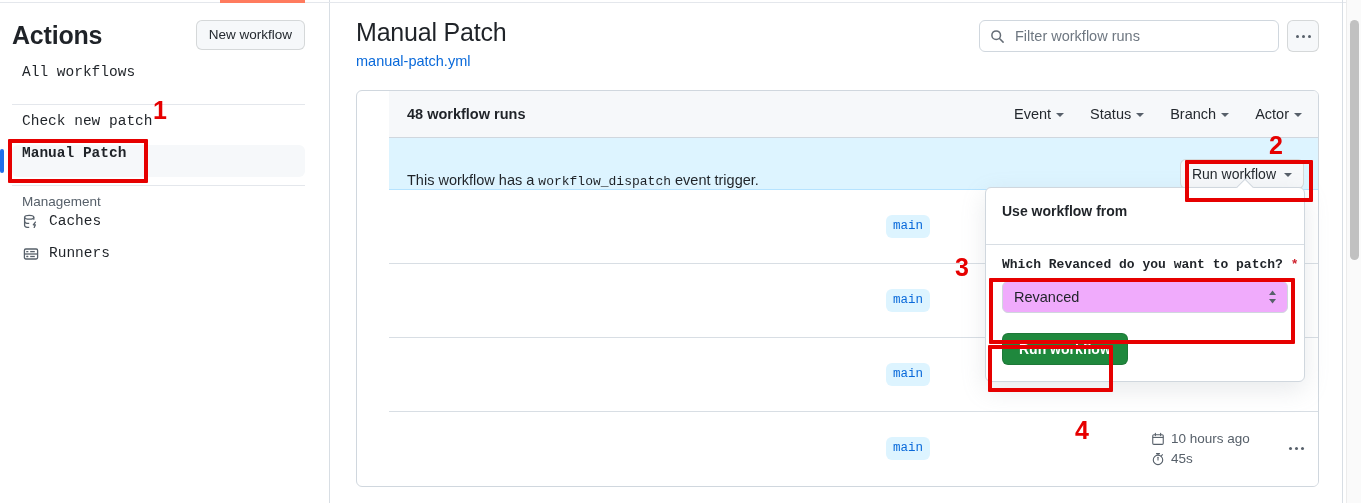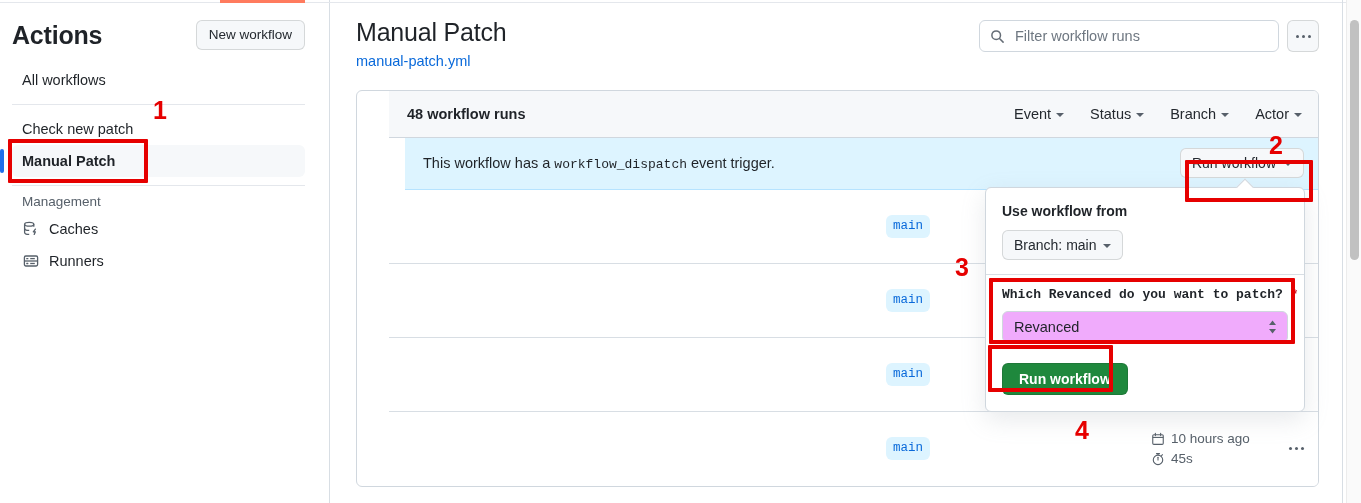--- a/index.html
+++ b/index.html
@@ -58,29 +58,30 @@
     font-size: 13.5px;
     color: #24292f;
     padding: 6px 12px;
     line-height: 1.2;
     cursor: pointer;
     white-space: nowrap;
   }
   .sb-list { margin-top: 14px; }
   .sb-item {
     position: relative;
-    display: flex; align-items: center;
+    display: flex; 
     height: 32px;
     margin: 0 24px 0 12px;
     padding: 0 10px;
     font-size: 14.5px;
     color: #1f2328;
     border-radius: 6px;
     cursor: pointer;
     white-space: nowrap;
+    font-family: Liberation Mono, monospace;
   }
   .sb-item.selected {
     background: #f6f8fa;
     font-weight: 600;
   }
   .sb-item.selected::before {
     content: "";
     position: absolute;
     left: -12px; top: 4px;
     width: 4px; height: 24px;
@@ -211,24 +212,23 @@
     border-right: 4px solid transparent;
     border-top: 4px solid #57606a;
     display: inline-block;
     position: relative; top: 1px;
   }
 
   .dispatch-banner {
     background: #ddf4ff;
     border-bottom: 1px solid #b6e3ff;
     height: 52px;
-    display: flex; align-items: center;
+    display: flex; align-items: flex-end;
     padding: 0 14px 0 18px;
     position: relative;
-    margin-left: 16px;
   }
   .dispatch-text {
     font-size: 14.5px;
     color: #1f2328;
   }
   .mono {
     font-family: "Liberation Mono", monospace;
     font-size: 13px;
     background: transparent;
   }
@@ -616,24 +616,20 @@
     </div>
   </div>
 
   <div class="main-edge"></div>
 
   <div class="dd-panel">
     <div class="dd-arrow"></div>
 
     <div class="dd-sec">
       <div class="dd-label">Use workflow from</div>
-      <div class="branch-select">
-        <span>Branch: main</span>
-        <span class="caret"></span>
-      </div>
     </div>
 
     <div class="dd-divider"></div>
 
     <div class="field-sec">
       <div class="field-label">
         <span>Which Revanced do you want to patch?</span>
         <span class="req">*</span>
       </div>
       <div class="sel-wrap">

